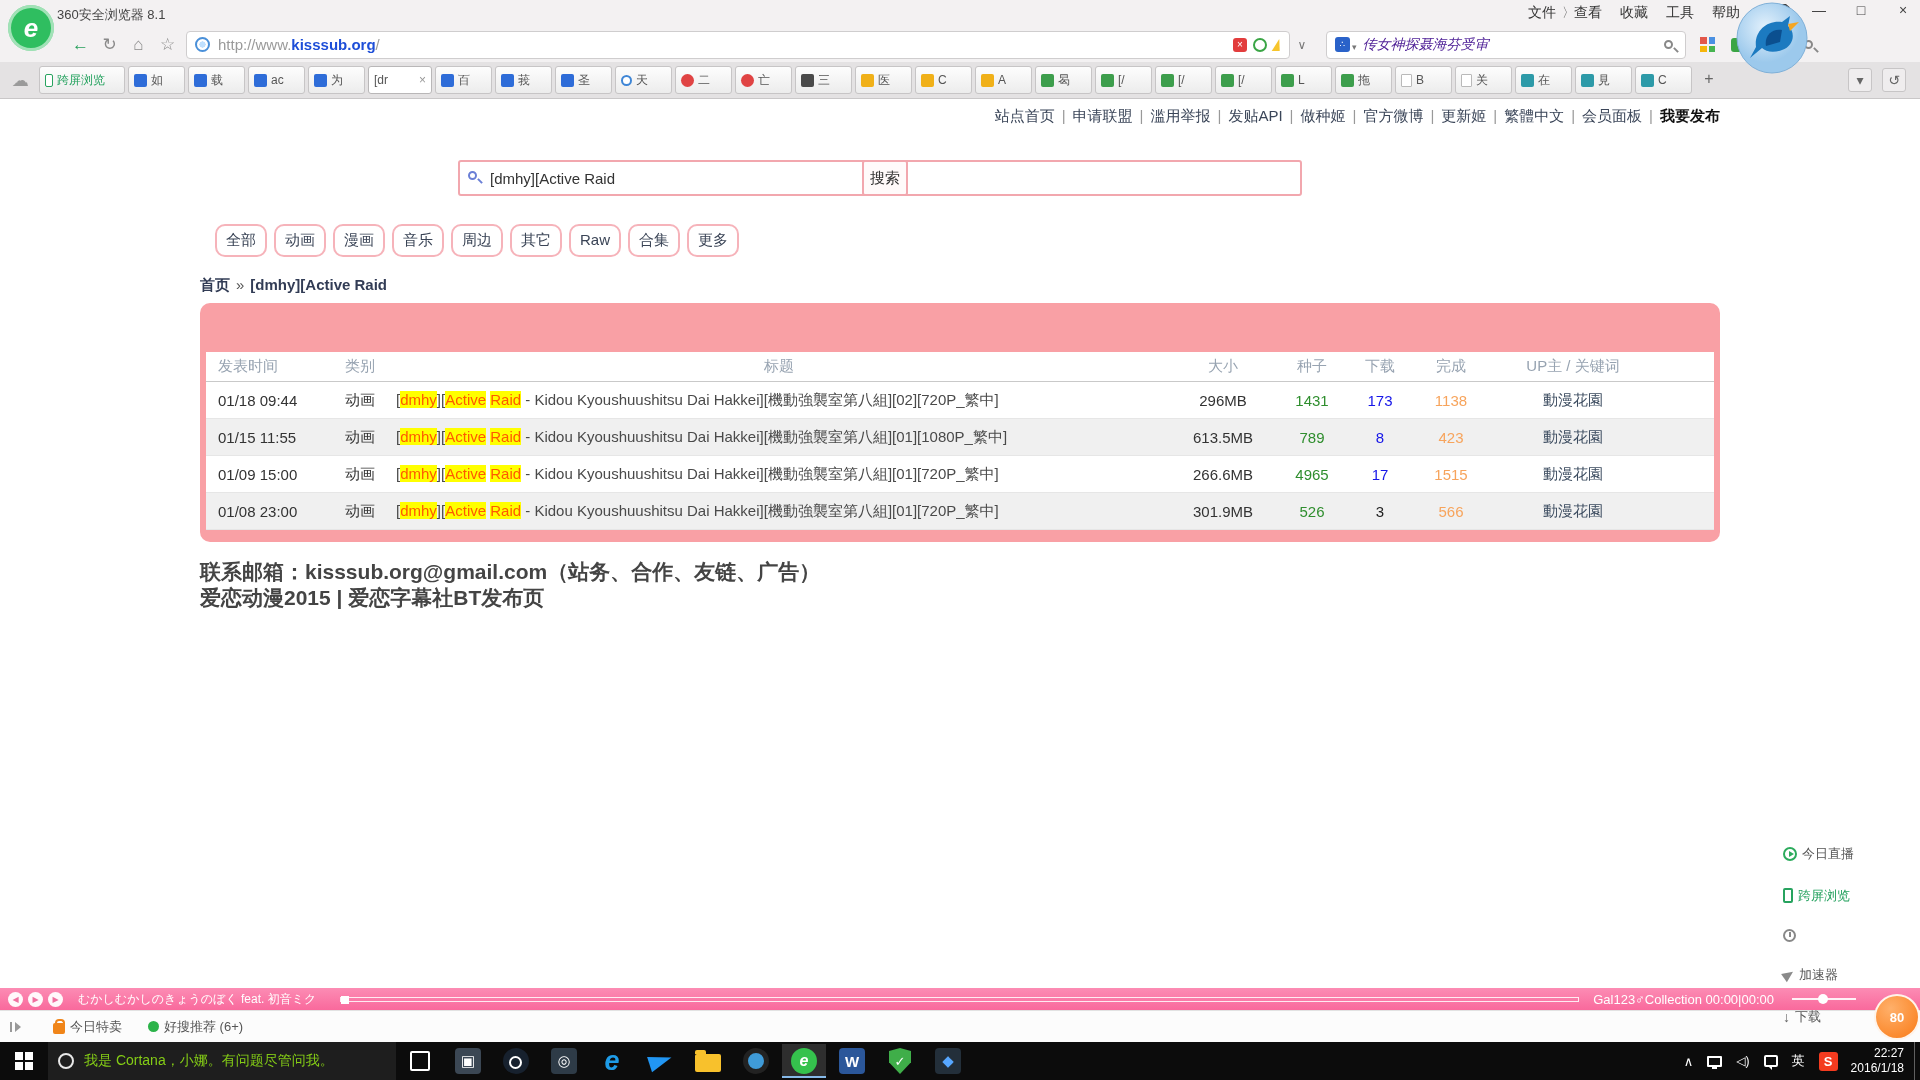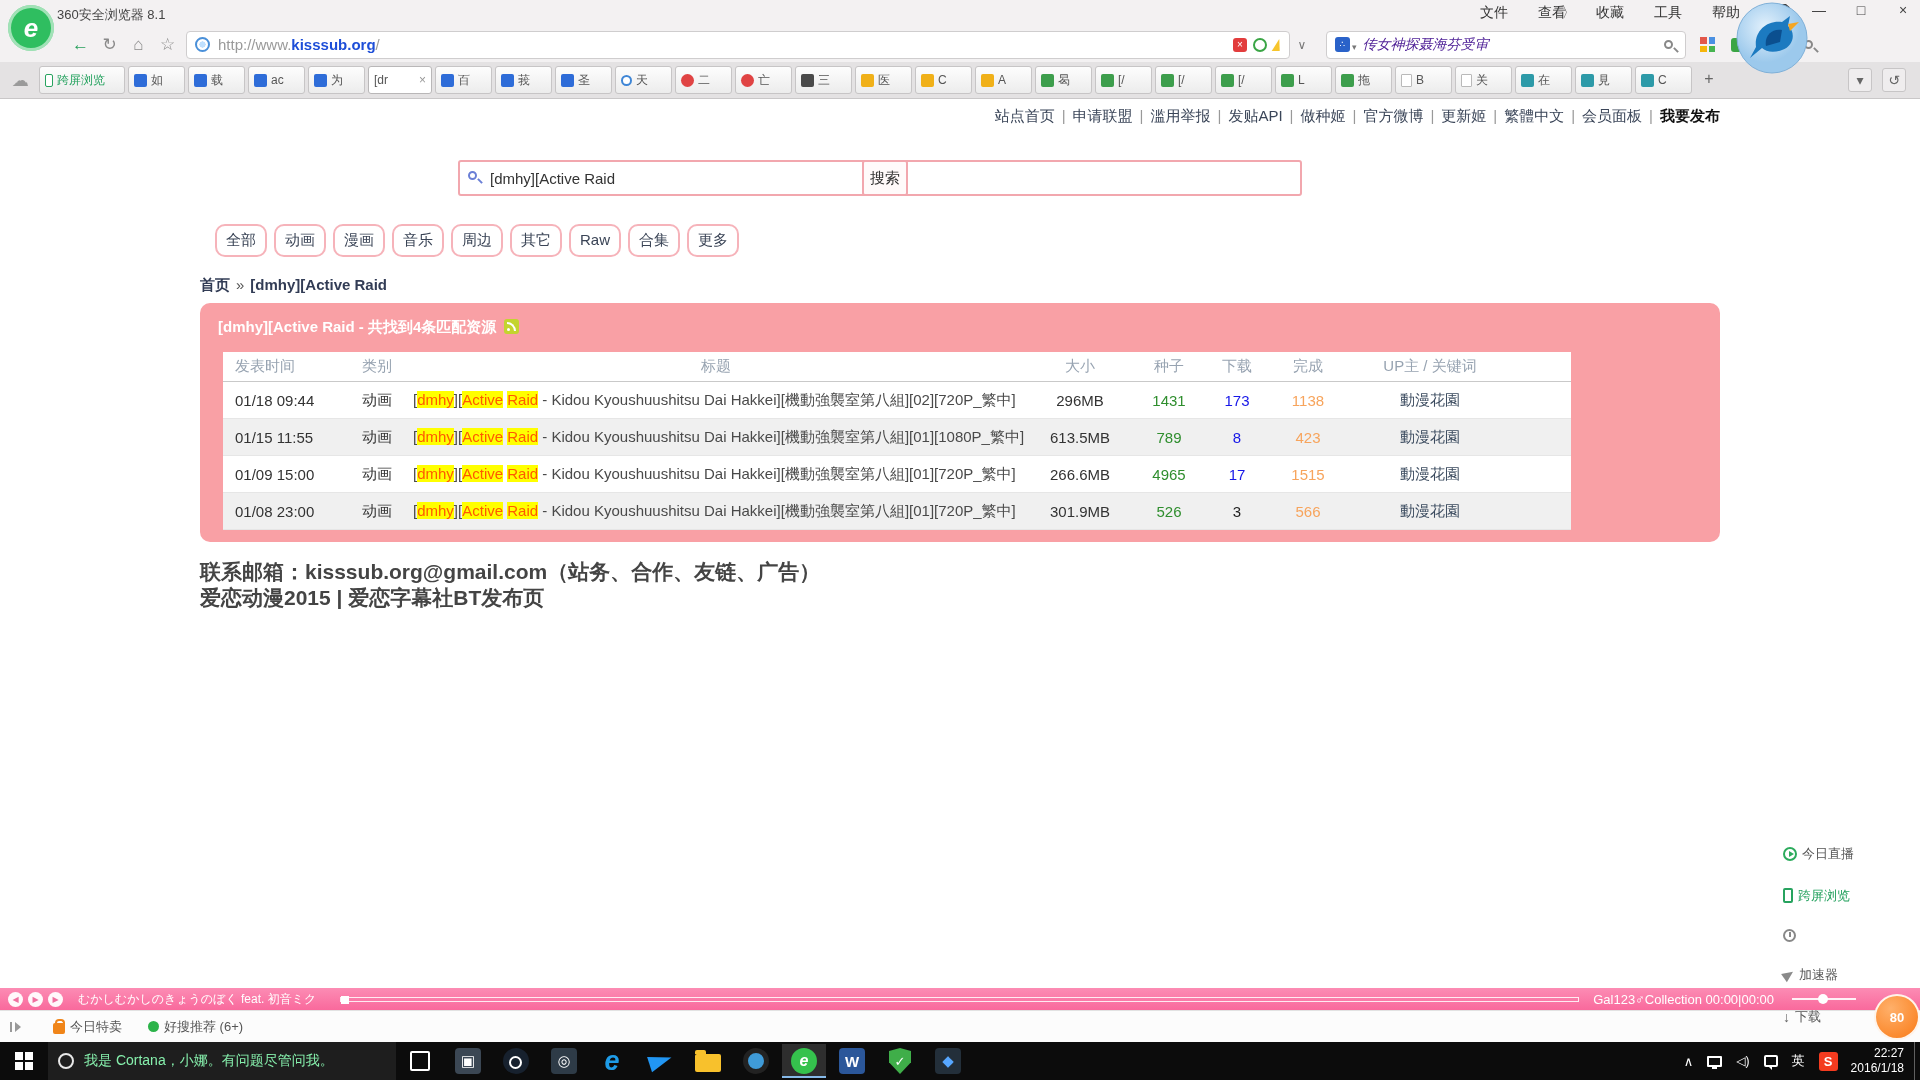--- a/index.html
+++ b/index.html
@@ -2,21 +2,21 @@
 <html><head>
 <meta charset="utf-8">
 <style>
   html,body{margin:0;padding:0;width:1920px;height:1080px;overflow:hidden;
     font-family:"Liberation Sans","DejaVu Sans",sans-serif;background:#fff;position:relative;}
   *{box-sizing:border-box;}
 
   
   .titlebar{position:absolute;top:0;left:0;width:1920px;height:27px;background:#f3f1f2;}
   .apptitle{position:absolute;left:57px;top:6px;font-size:13px;color:#444;}
-  .menubar{position:absolute;right:180px;top:4px;display:flex;gap:30px;font-size:14px;color:#333;}
+  .menubar{position:absolute;right:180px;top:4px;display:flex;gap:18px;font-size:14px;color:#333;}
   .menu{cursor:default;}
   .menuchev{position:absolute;right:345px;top:4px;color:#666;font-size:13px;}
   .winctrls{position:absolute;right:4px;top:2px;display:flex;gap:16px;align-items:center;color:#444;}
   .wc{width:26px;text-align:center;font-size:14px;}
   .skin{width:16px;height:12px;background:#3c3c3c;clip-path:polygon(25% 0,75% 0,100% 30%,80% 45%,80% 100%,20% 100%,20% 45%,0 30%);}
 
   .logo360{position:absolute;left:8px;top:5px;width:46px;height:46px;border-radius:50%;
     background:#2fbe60;color:#fff;display:flex;align-items:center;justify-content:center;
     font-weight:bold;font-size:26px;font-style:italic;z-index:6;box-shadow:inset 0 0 0 3px rgba(255,255,255,.55);}
 
@@ -100,21 +100,21 @@
   .crumb{position:absolute;left:200px;top:177px;font-size:15px;font-weight:bold;color:#323c55;}
   .crumbsep{color:#555;margin:0 6px;font-weight:normal;}
 
   .panel{position:absolute;left:200px;top:204px;width:1520px;height:239px;background:#f9a0a5;border-radius:10px;}
   .ptitle{padding:15px 0 0 18px;color:#fff;font-weight:bold;font-size:15px;}
   .rss{display:inline-block;width:15px;height:15px;background:#c3d42f;border-radius:3px;margin-left:8px;
     position:relative;vertical-align:-2px;}
   .rss::before{content:"";position:absolute;left:3px;bottom:3px;width:3px;height:3px;background:#fff;border-radius:50%;}
   .rss::after{content:"";position:absolute;left:3px;bottom:3px;width:7px;height:7px;
     border-style:solid;border-color:#fff;border-width:2px 2px 0 0;border-radius:0 100% 0 0;}
-  .tablewrap{position:absolute;left:23px;top:49px;width:1348px;background:#fff;}
+  .tablewrap{position:absolute;left:6px;top:49px;width:1508px;background:#fff;}
   .trow{display:flex;align-items:center;height:37px;font-size:15px;padding-right:56px;border-bottom:1px solid #e6e6e6;color:#333;}
   .thead{height:30px;color:#97a3b1;border-bottom:1px solid #c9c9c9;}
   .thead .hc{color:#97a3b1 !important;}
   .alt{background:#f0f0f0;}
   .c-time{width:118px;padding-left:12px;flex:none;}
   .c-cat{width:72px;text-align:center;flex:none;}
   .c-title{flex:1;padding-right:6px;color:#4a4a4a;white-space:nowrap;overflow:hidden;}
   .c-title.tc{text-align:center;}
   .c-size{width:110px;text-align:center;flex:none;}
   .c-seed{width:68px;text-align:center;flex:none;color:#2f8e2e;}
@@ -176,21 +176,21 @@
   .si-magnifier::after{content:"";position:absolute;left:7px;top:7px;width:5px;height:2px;background:#888;transform:rotate(45deg);}
 
   
   .taskbar{position:absolute;top:1042px;left:0;width:1920px;height:38px;background:#0c0c0c;
     display:flex;align-items:center;color:#fff;}
   .start{width:48px;height:100%;display:flex;align-items:center;justify-content:center;}
   .winlogo{width:8px;height:8px;background:#fff;box-shadow:10px 0 #fff,0 10px #fff,10px 10px #fff;
     margin:-10px 10px 0 0;}
   .cortana{width:348px;height:100%;background:#1e1e1e;display:flex;align-items:center;padding-left:10px;}
   .cring{width:16px;height:16px;border:2px solid #e8e8e8;border-radius:50%;margin-right:10px;flex:none;}
-  .ctext{font-size:14px;color:#86efac;white-space:nowrap;overflow:hidden;}
+  .ctext{font-size:14px;color:#84cc16;white-space:nowrap;overflow:hidden;}
   .tview{width:20px;height:20px;border:2px solid #fff;margin:0 14px;border-radius:2px;}
   #apps{display:flex;align-items:center;}
   .app{width:44px;height:34px;display:flex;align-items:center;justify-content:center;margin:0 2px;}
   .appactive{background:rgba(255,255,255,.14);box-shadow:inset 0 -2px 0 #86b9e8;}
   .a-box{width:26px;height:26px;border-radius:4px;display:flex;align-items:center;justify-content:center;
     font-size:15px;font-weight:bold;color:#fff;}
   .a-steam{width:26px;height:26px;border-radius:50%;background:#17212e;position:relative;}
   .a-steam::before{content:"";position:absolute;left:6px;top:8px;width:9px;height:9px;border:2px solid #fff;border-radius:50%;}
   .a-edge{font-style:italic;font-weight:bold;font-size:27px;color:#1e9ce8;}
   .a-plane{width:0;height:0;border-top:8px solid transparent;border-bottom:8px solid transparent;
@@ -404,21 +404,20 @@
       <div class="pill">Raw</div>
       <div class="pill">合集</div>
       <div class="pill">更多</div>
     </div>
 
   <div class="crumb">
     <span>首页</span><span class="crumbsep">»</span><span>[dmhy][Active Raid</span>
   </div>
 
   <div class="panel">
-    <div class="ptitle"><span>[dmhy][Active Raid - 共找到4条匹配资源</span><span class="rss"></span></div>
     <div class="tablewrap">
       <div class="trow thead" id="thead">
           <div class="c-time hc">发表时间</div>
           <div class="c-cat hc">类别</div>
           <div class="c-title tc hc">标题</div>
           <div class="c-size hc">大小</div>
           <div class="c-seed hc">种子</div>
           <div class="c-dl hc">下载</div>
           <div class="c-done hc">完成</div>
           <div class="c-up hc">UP主 / 关键词</div>

